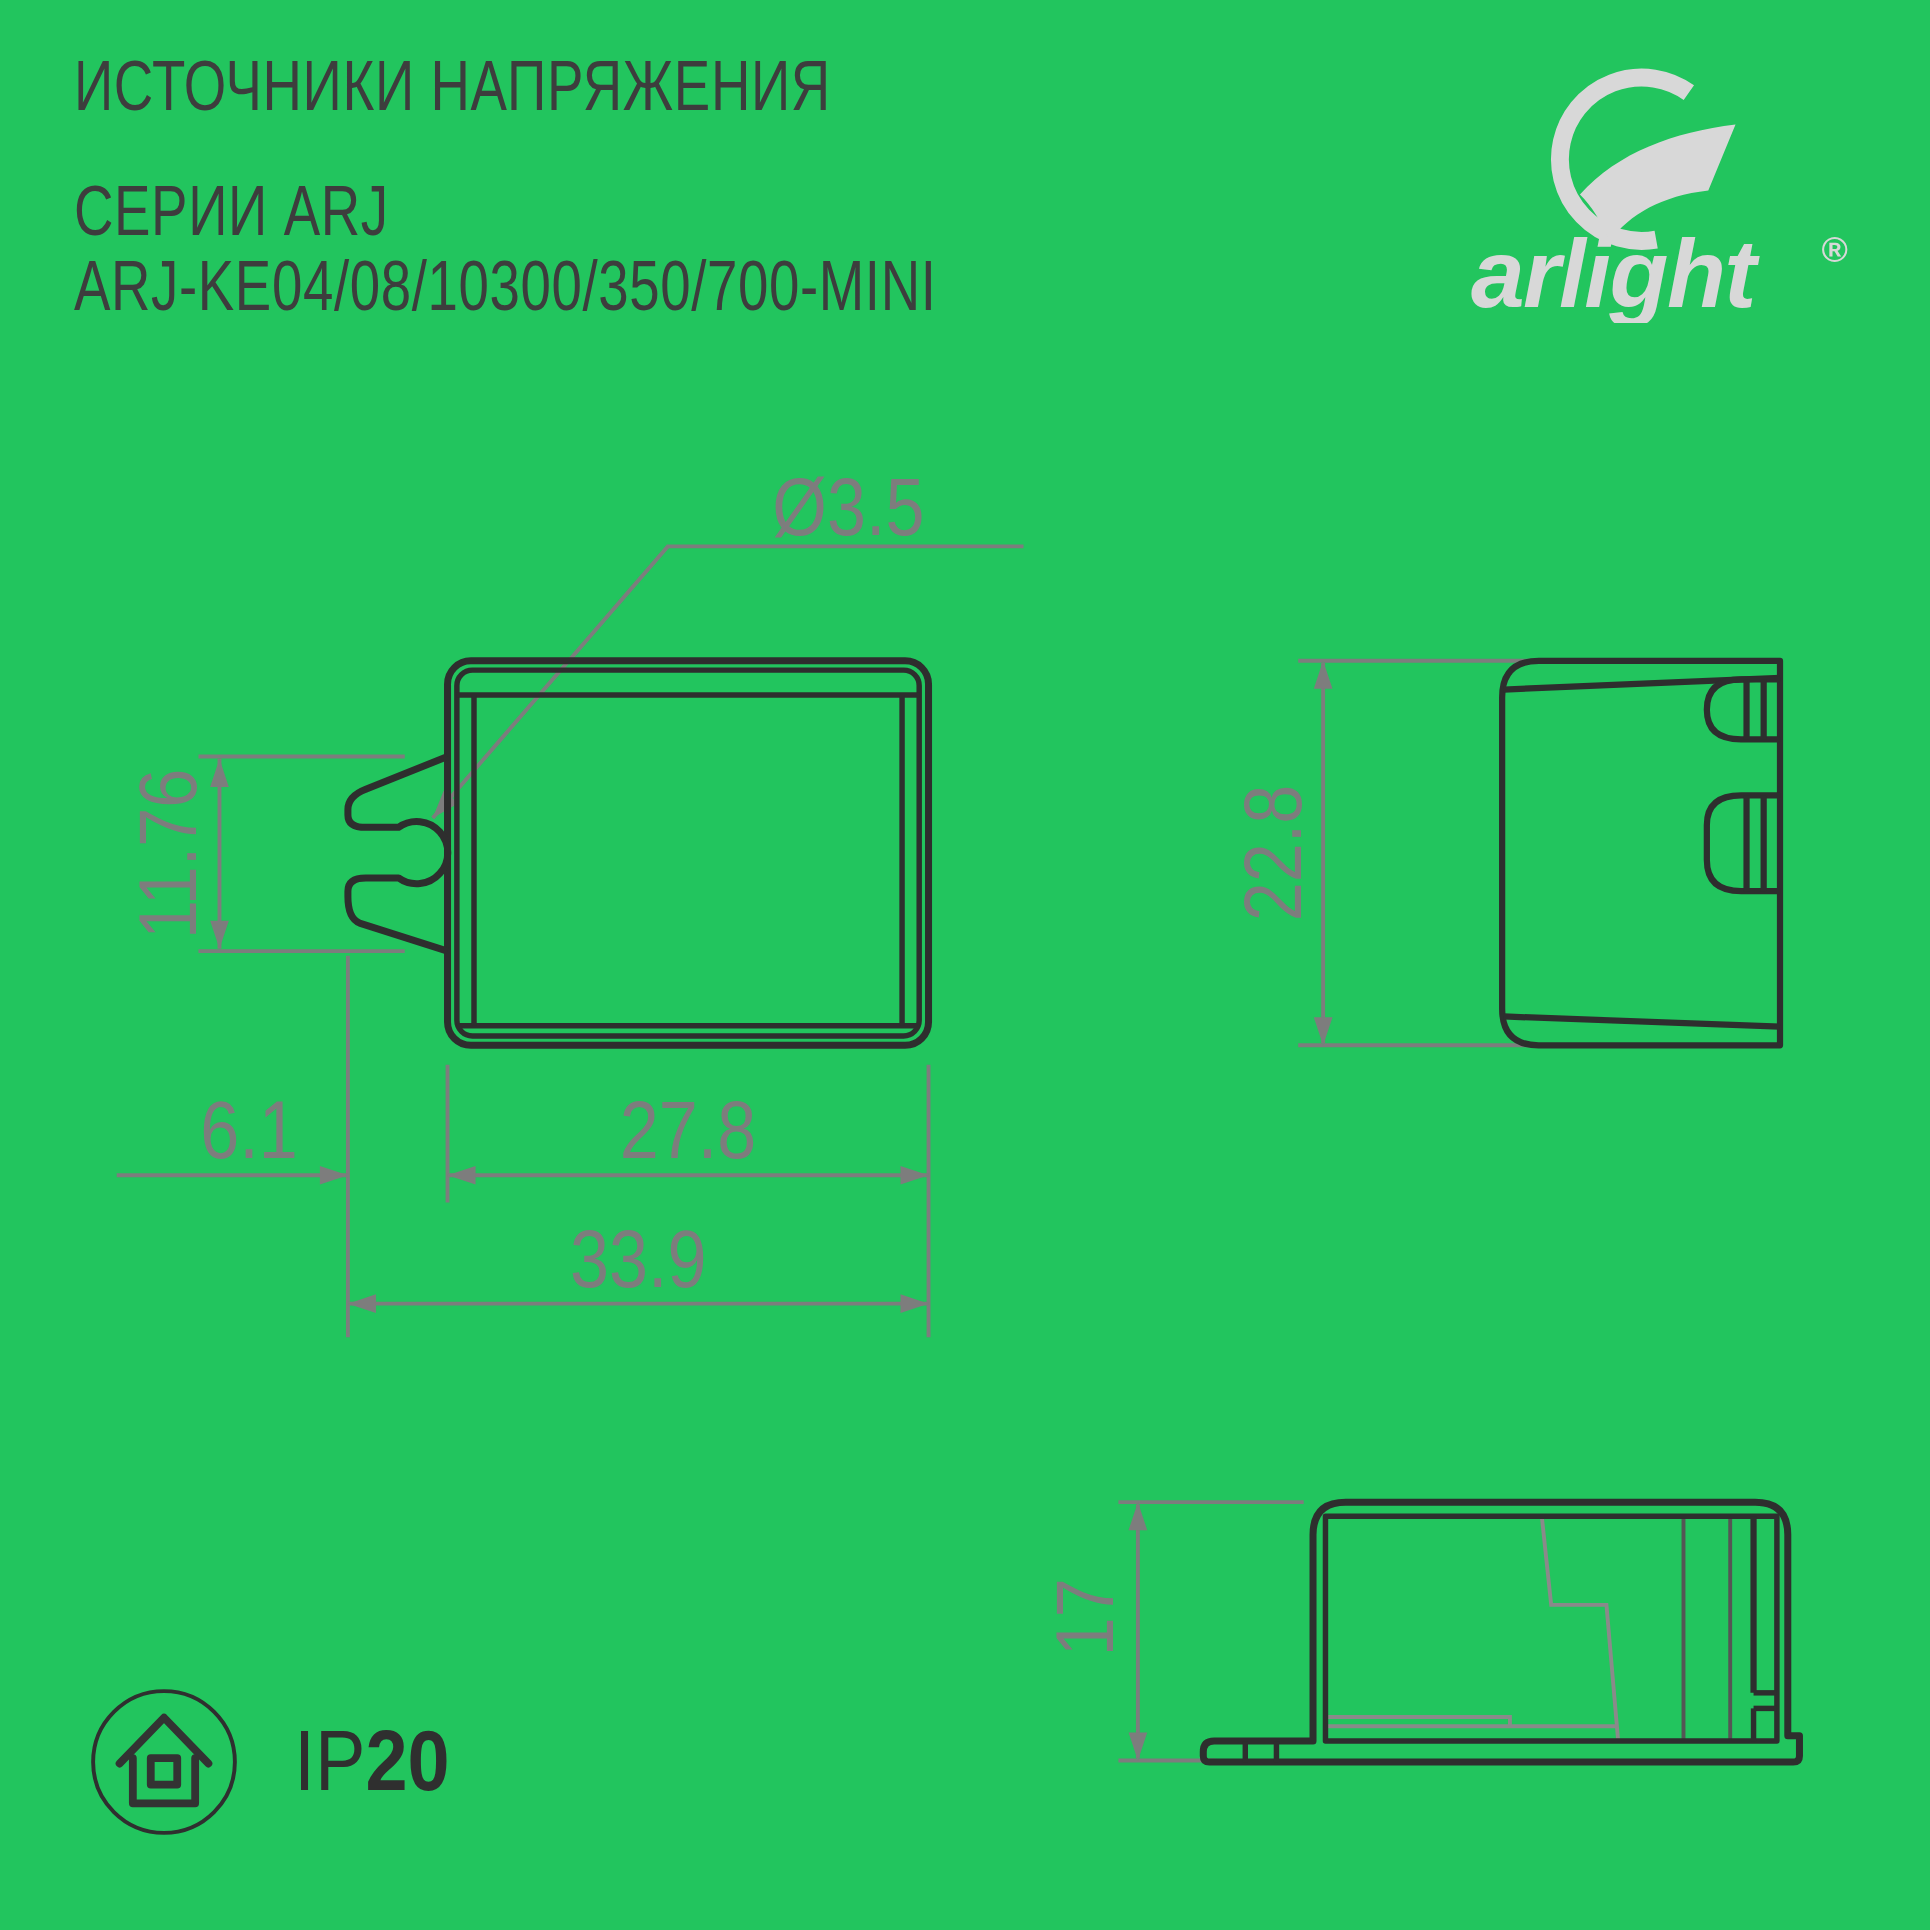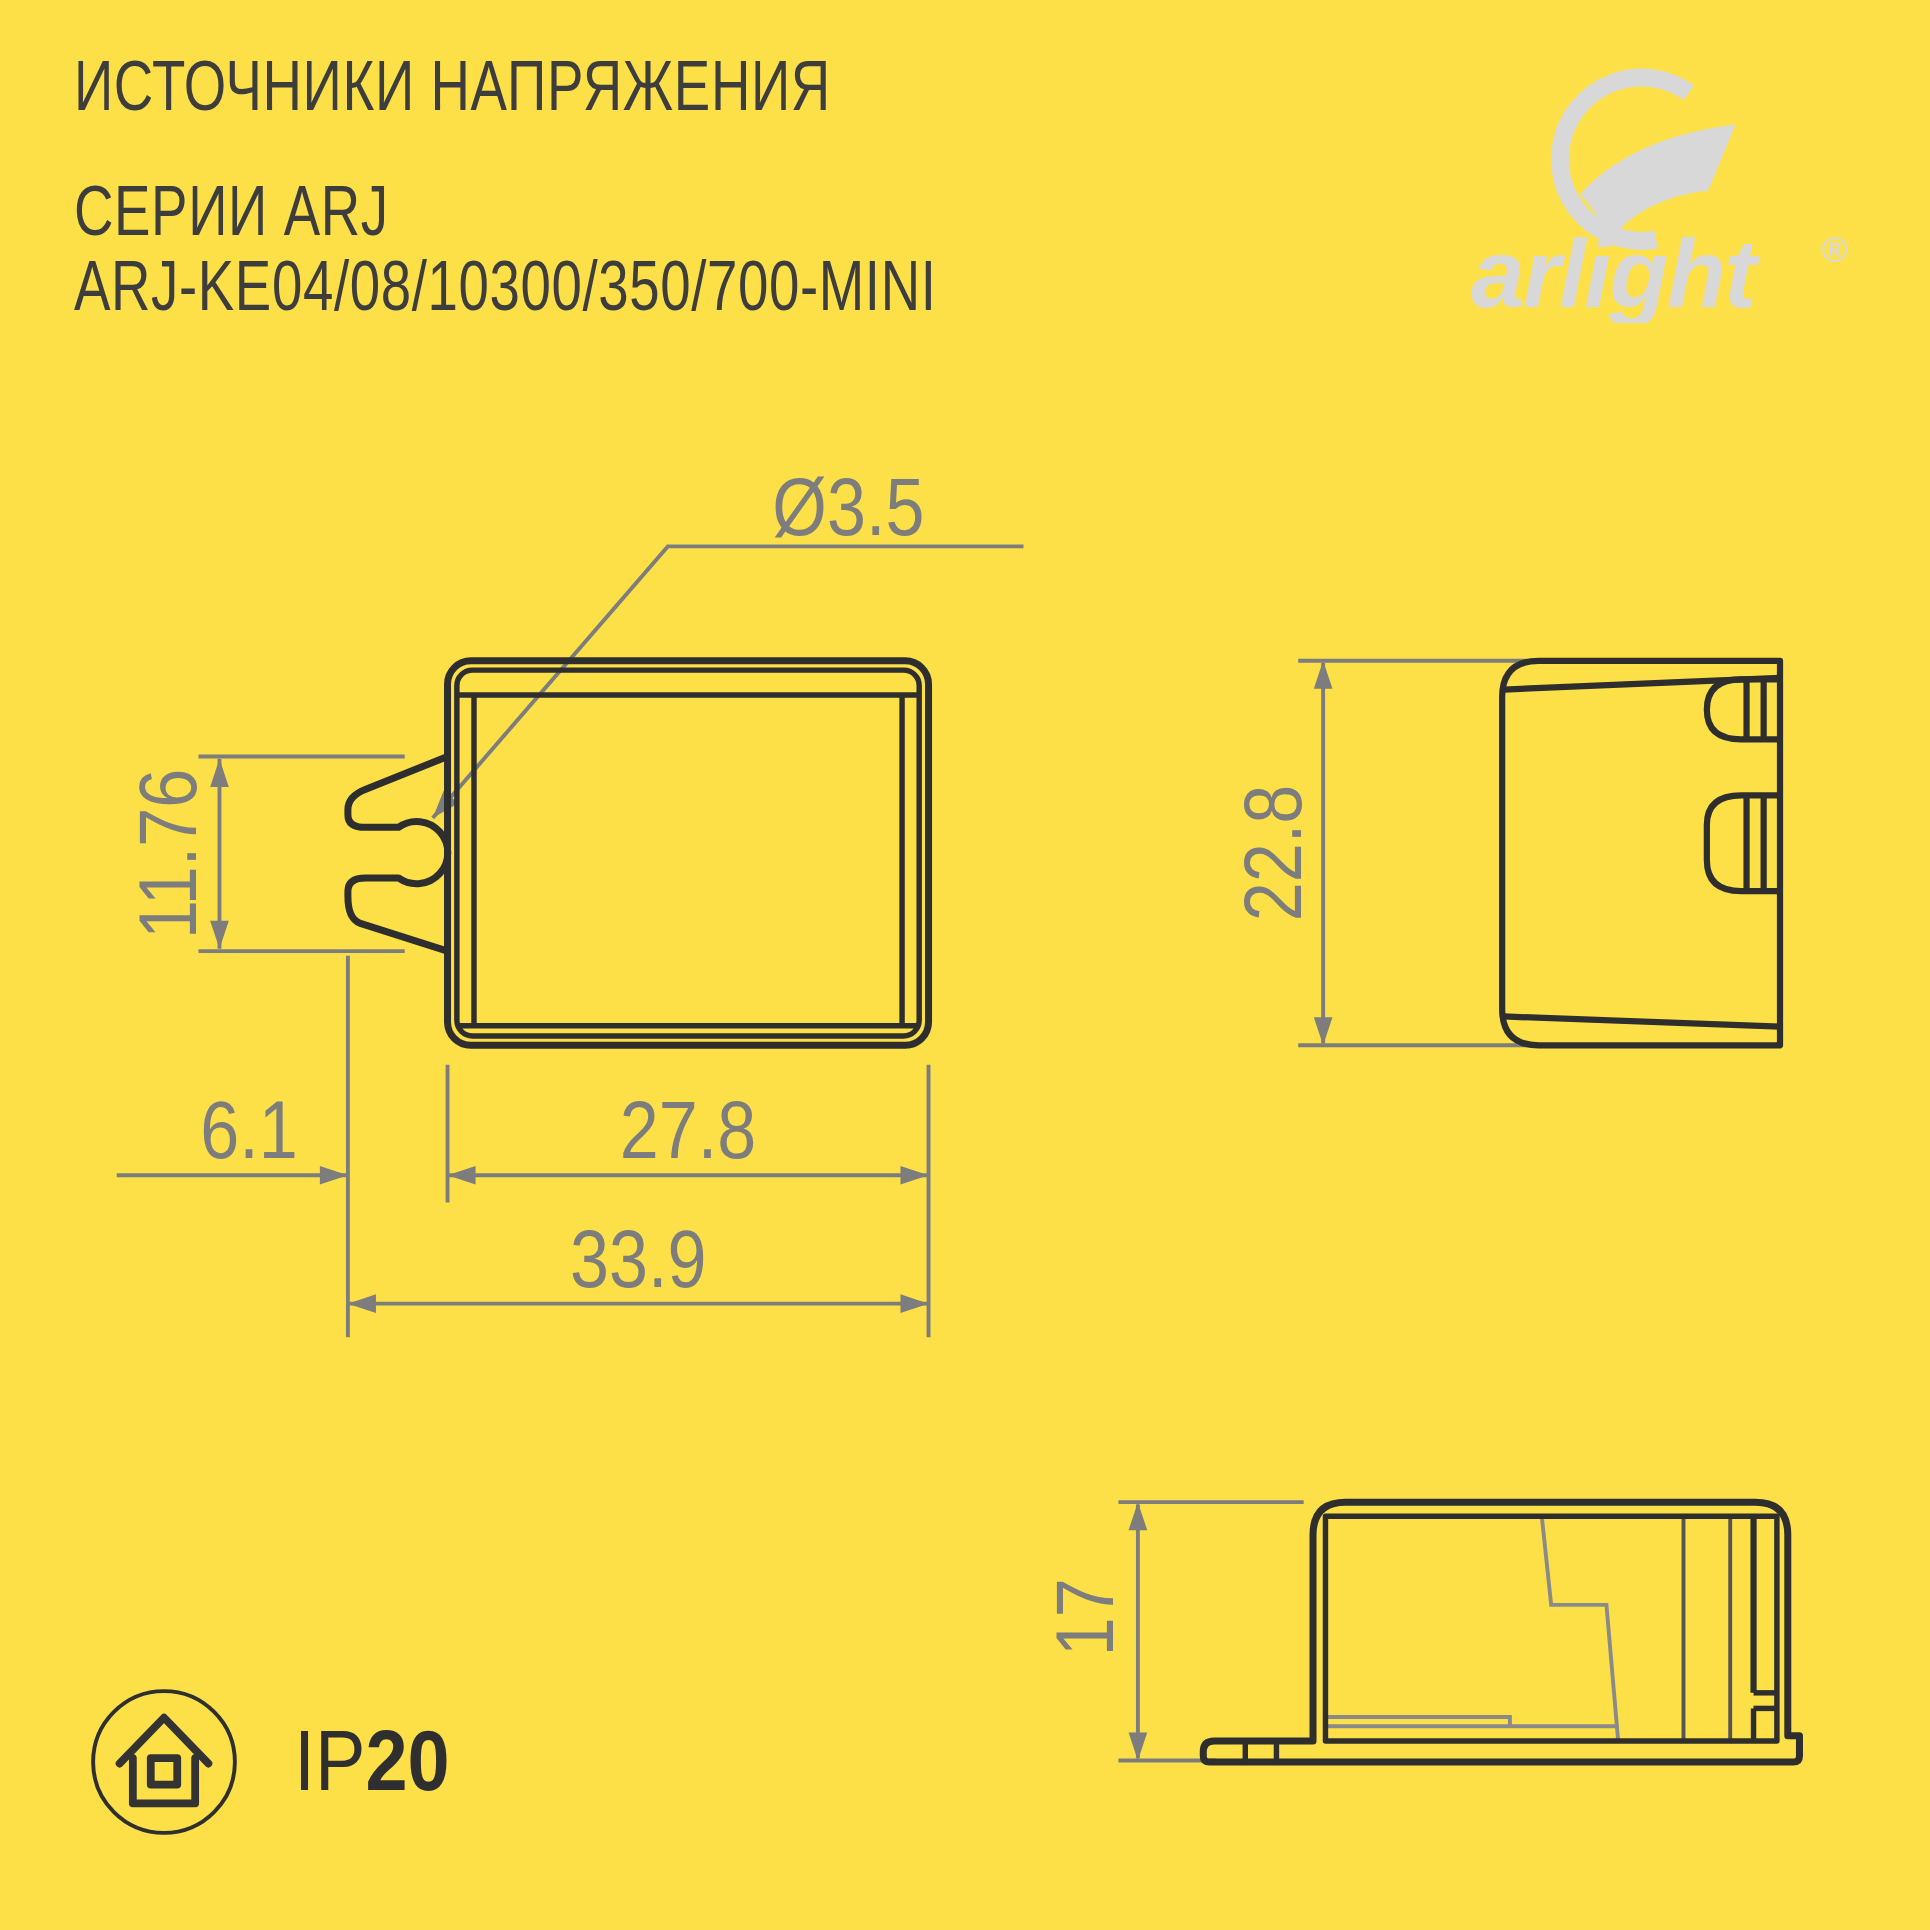--- a/index.html
+++ b/index.html
@@ -5,21 +5,21 @@
   html, body {
     margin: 0;
     padding: 0;
     background: #ffffff;
     font-family: "Liberation Sans", sans-serif;
   }
   .sheet {
     position: relative;
     width: 1931px;
     height: 1931px;
-    background: #fde047;
+    background: #22c55e;
     overflow: hidden;
   }
   
   .title-line {
     position: absolute;
     left: 74px;
     color: #3d3d3d;
     font-size: 70px;
     font-weight: 400;
     letter-spacing: 0.8px;

